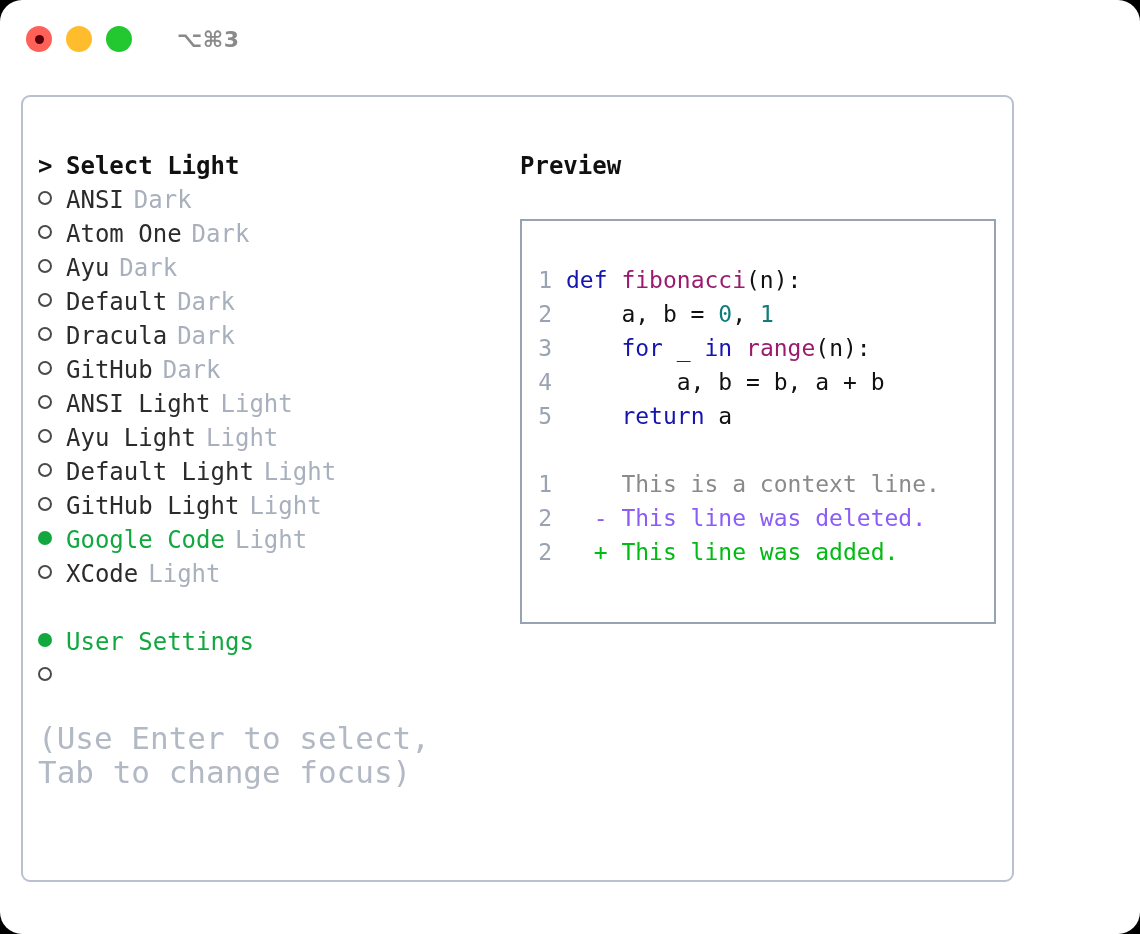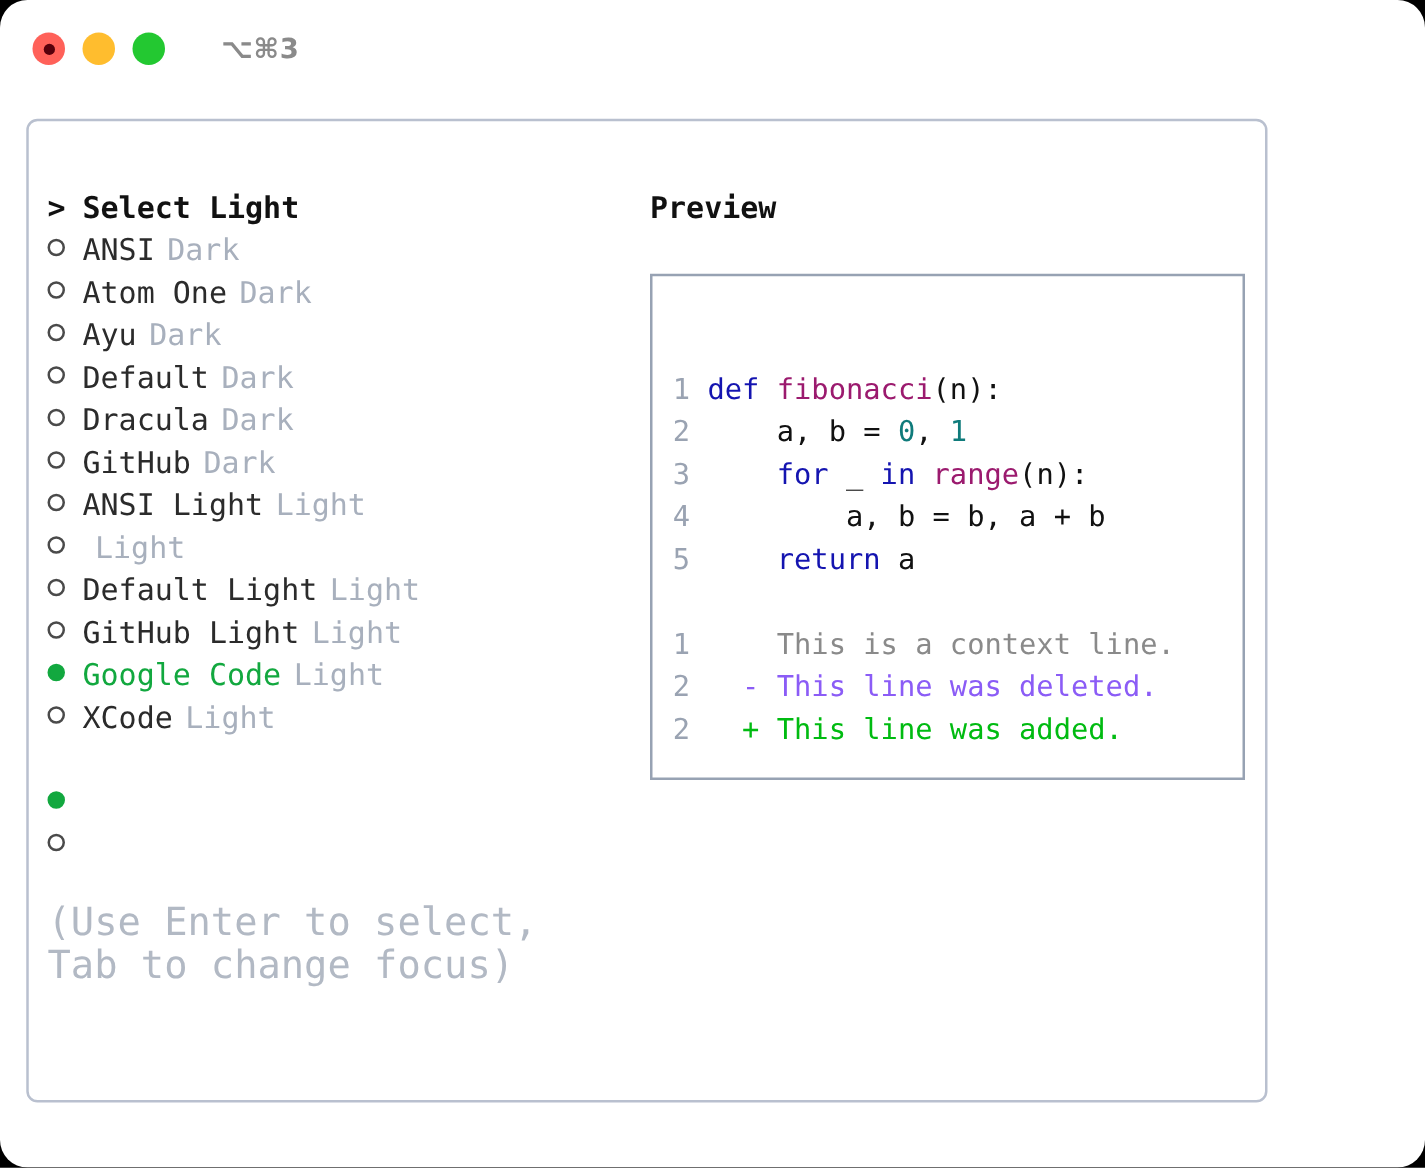--- a/index.html
+++ b/index.html
@@ -153,21 +153,21 @@
     line-height: 34px;
     white-space: pre;
   }
   .code-row { display: flex; align-items: baseline; height: 34px; }
   .lineno {
     flex: 0 0 44px;
     text-align: right;
     padding-right: 14px;
     color: #9aa3b2;
   }
-  .code-text { white-space: pre; margin-top: 32px; }
+  .code-text { white-space: pre; }
 
   .tok-kw   { color: #1414b0; }
   .tok-fn   { color: #9b1a6e; }
   .tok-num  { color: #0f7b7b; }
   .tok-pl   { color: #111111; }
 
   .diff-ctx { color: #8a8a8a; }
   .diff-del { color: #8b5cf6; }
   .diff-add { color: #00bb11; }
 
@@ -198,32 +198,32 @@
         </div>
 
         <div id="theme-list">
             <div class="list-line"><span class="marker"><span class="radio-off"></span></span><span class="item-name">ANSI</span><span class="item-tag">Dark</span></div>
             <div class="list-line"><span class="marker"><span class="radio-off"></span></span><span class="item-name">Atom One</span><span class="item-tag">Dark</span></div>
             <div class="list-line"><span class="marker"><span class="radio-off"></span></span><span class="item-name">Ayu</span><span class="item-tag">Dark</span></div>
             <div class="list-line"><span class="marker"><span class="radio-off"></span></span><span class="item-name">Default</span><span class="item-tag">Dark</span></div>
             <div class="list-line"><span class="marker"><span class="radio-off"></span></span><span class="item-name">Dracula</span><span class="item-tag">Dark</span></div>
             <div class="list-line"><span class="marker"><span class="radio-off"></span></span><span class="item-name">GitHub</span><span class="item-tag">Dark</span></div>
             <div class="list-line"><span class="marker"><span class="radio-off"></span></span><span class="item-name">ANSI Light</span><span class="item-tag">Light</span></div>
-            <div class="list-line"><span class="marker"><span class="radio-off"></span></span><span class="item-tag">Light</span></div>
+            <div class="list-line"><span class="marker"><span class="radio-off"></span></span><span class="item-name">Ayu Light</span><span class="item-tag">Light</span></div>
             <div class="list-line"><span class="marker"><span class="radio-off"></span></span><span class="item-name">Default Light</span><span class="item-tag">Light</span></div>
             <div class="list-line"><span class="marker"><span class="radio-off"></span></span><span class="item-name">GitHub Light</span><span class="item-tag">Light</span></div>
             <div class="list-line"><span class="marker"><span class="radio-on"></span></span><span class="item-name selected">Google Code</span><span class="item-tag">Light</span></div>
             <div class="list-line"><span class="marker"><span class="radio-off"></span></span><span class="item-name">XCode</span><span class="item-tag">Light</span></div>
           </div>
 
         <div class="spacer"></div>
 
 
         <div id="apply-list">
-            <div class="list-line"><span class="marker"><span class="radio-on"></span></span></div>
+            <div class="list-line"><span class="marker"><span class="radio-on"></span></span><span class="item-name selected">User Settings</span></div>
             <div class="list-line"><span class="marker"><span class="radio-off"></span></span></div>
           </div>
 
         <div class="hint">(Use Enter to select, Tab to change focus)</div>
       </div>
 
       <div class="right">
         <div class="preview-label">Preview</div>
 
         <div class="preview-box">

